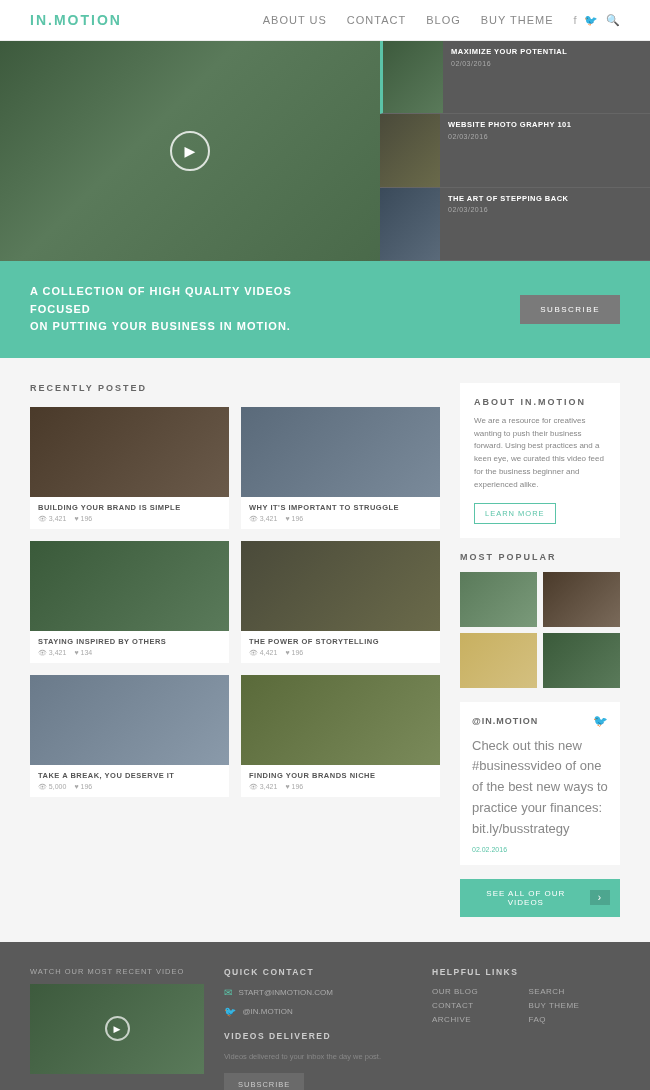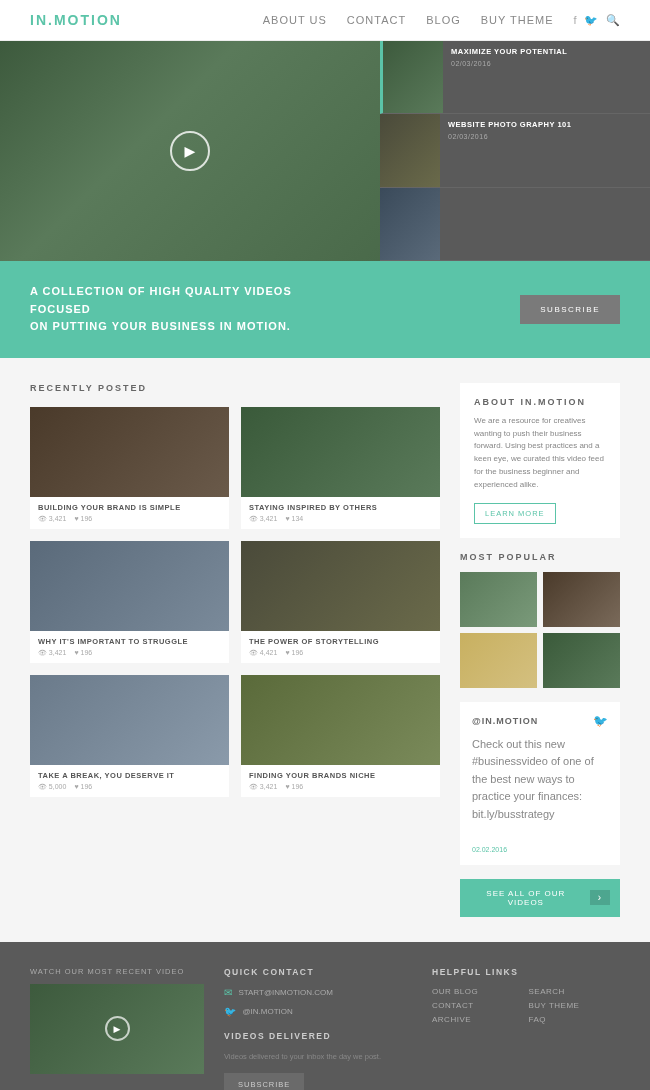--- a/index.html
+++ b/index.html
@@ -276,24 +276,24 @@
       letter-spacing: 1px;
       color: #666;
       font-weight: bold;
       text-transform: uppercase;
     }
     .twitter-icon {
       color: #5bc4a8;
       font-size: 12px;
     }
     .twitter-text {
-      font-size: 11px;
+      font-size: 13px;
       color: #888;
       line-height: 1.6;
-      margin-bottom: 22px;
+      margin-bottom: 6px;
     }
     .twitter-date {
       color: #5bc4a8;
       font-size: 7px;
       display: block;
       margin-top: 4px;
     }
     .see-all-btn {
       background: #5bc4a8;
       color: #fff;
@@ -442,20 +442,24 @@
     </div>
     <div class="hero-sidebar-item">
       <div class="hero-sidebar-thumb thumb-2"></div>
       <div class="hero-sidebar-info">
         <div class="hero-sidebar-title">WEBSITE PHOTO GRAPHY 101</div>
         <div class="hero-sidebar-date">02/03/2016</div>
       </div>
     </div>
     <div class="hero-sidebar-item">
       <div class="hero-sidebar-thumb thumb-3"></div>
+      <div class="hero-sidebar-info">
+        <div class="hero-sidebar-title">THE ART OF STEPPING BACK</div>
+        <div class="hero-sidebar-date">02/03/2016</div>
+      </div>
     </div>
   </div>
 </section>
 
 <section class="cta-banner">
   <div class="cta-text">
     A COLLECTION OF HIGH QUALITY VIDEOS FOCUSED<br>ON PUTTING YOUR BUSINESS IN MOTION.
   </div>
   <button class="cta-btn">SUBSCRIBE</button>
 </section>
@@ -469,36 +473,36 @@
         <div class="post-thumb post-thumb-1"></div>
         <div class="post-info">
           <div class="post-title">BUILDING YOUR BRAND IS SIMPLE</div>
           <div class="post-meta">
             <span>👁 <span>3,421</span></span>
             <span>♥ <span>196</span></span>
           </div>
         </div>
       </div>
       <div class="post-card">
+        <div class="post-thumb post-thumb-2"></div>
+        <div class="post-info">
+          <div class="post-title">WHY IT'S IMPORTANT TO STRUGGLE</div>
+          <div class="post-meta">
+            <span>👁 <span>3,421</span></span>
+            <span>♥ <span>196</span></span>
+          </div>
+        </div>
+      </div>
+      <div class="post-card">
         <div class="post-thumb post-thumb-3"></div>
         <div class="post-info">
           <div class="post-title">STAYING INSPIRED BY OTHERS</div>
           <div class="post-meta">
             <span>👁 <span>3,421</span></span>
             <span>♥ <span>134</span></span>
-          </div>
-        </div>
-      </div>
-      <div class="post-card">
-        <div class="post-thumb post-thumb-2"></div>
-        <div class="post-info">
-          <div class="post-title">WHY IT'S IMPORTANT TO STRUGGLE</div>
-          <div class="post-meta">
-            <span>👁 <span>3,421</span></span>
-            <span>♥ <span>196</span></span>
           </div>
         </div>
       </div>
       <div class="post-card">
         <div class="post-thumb post-thumb-4"></div>
         <div class="post-info">
           <div class="post-title">THE POWER OF STORYTELLING</div>
           <div class="post-meta">
             <span>👁 <span>4,421</span></span>
             <span>♥ <span>196</span></span>

